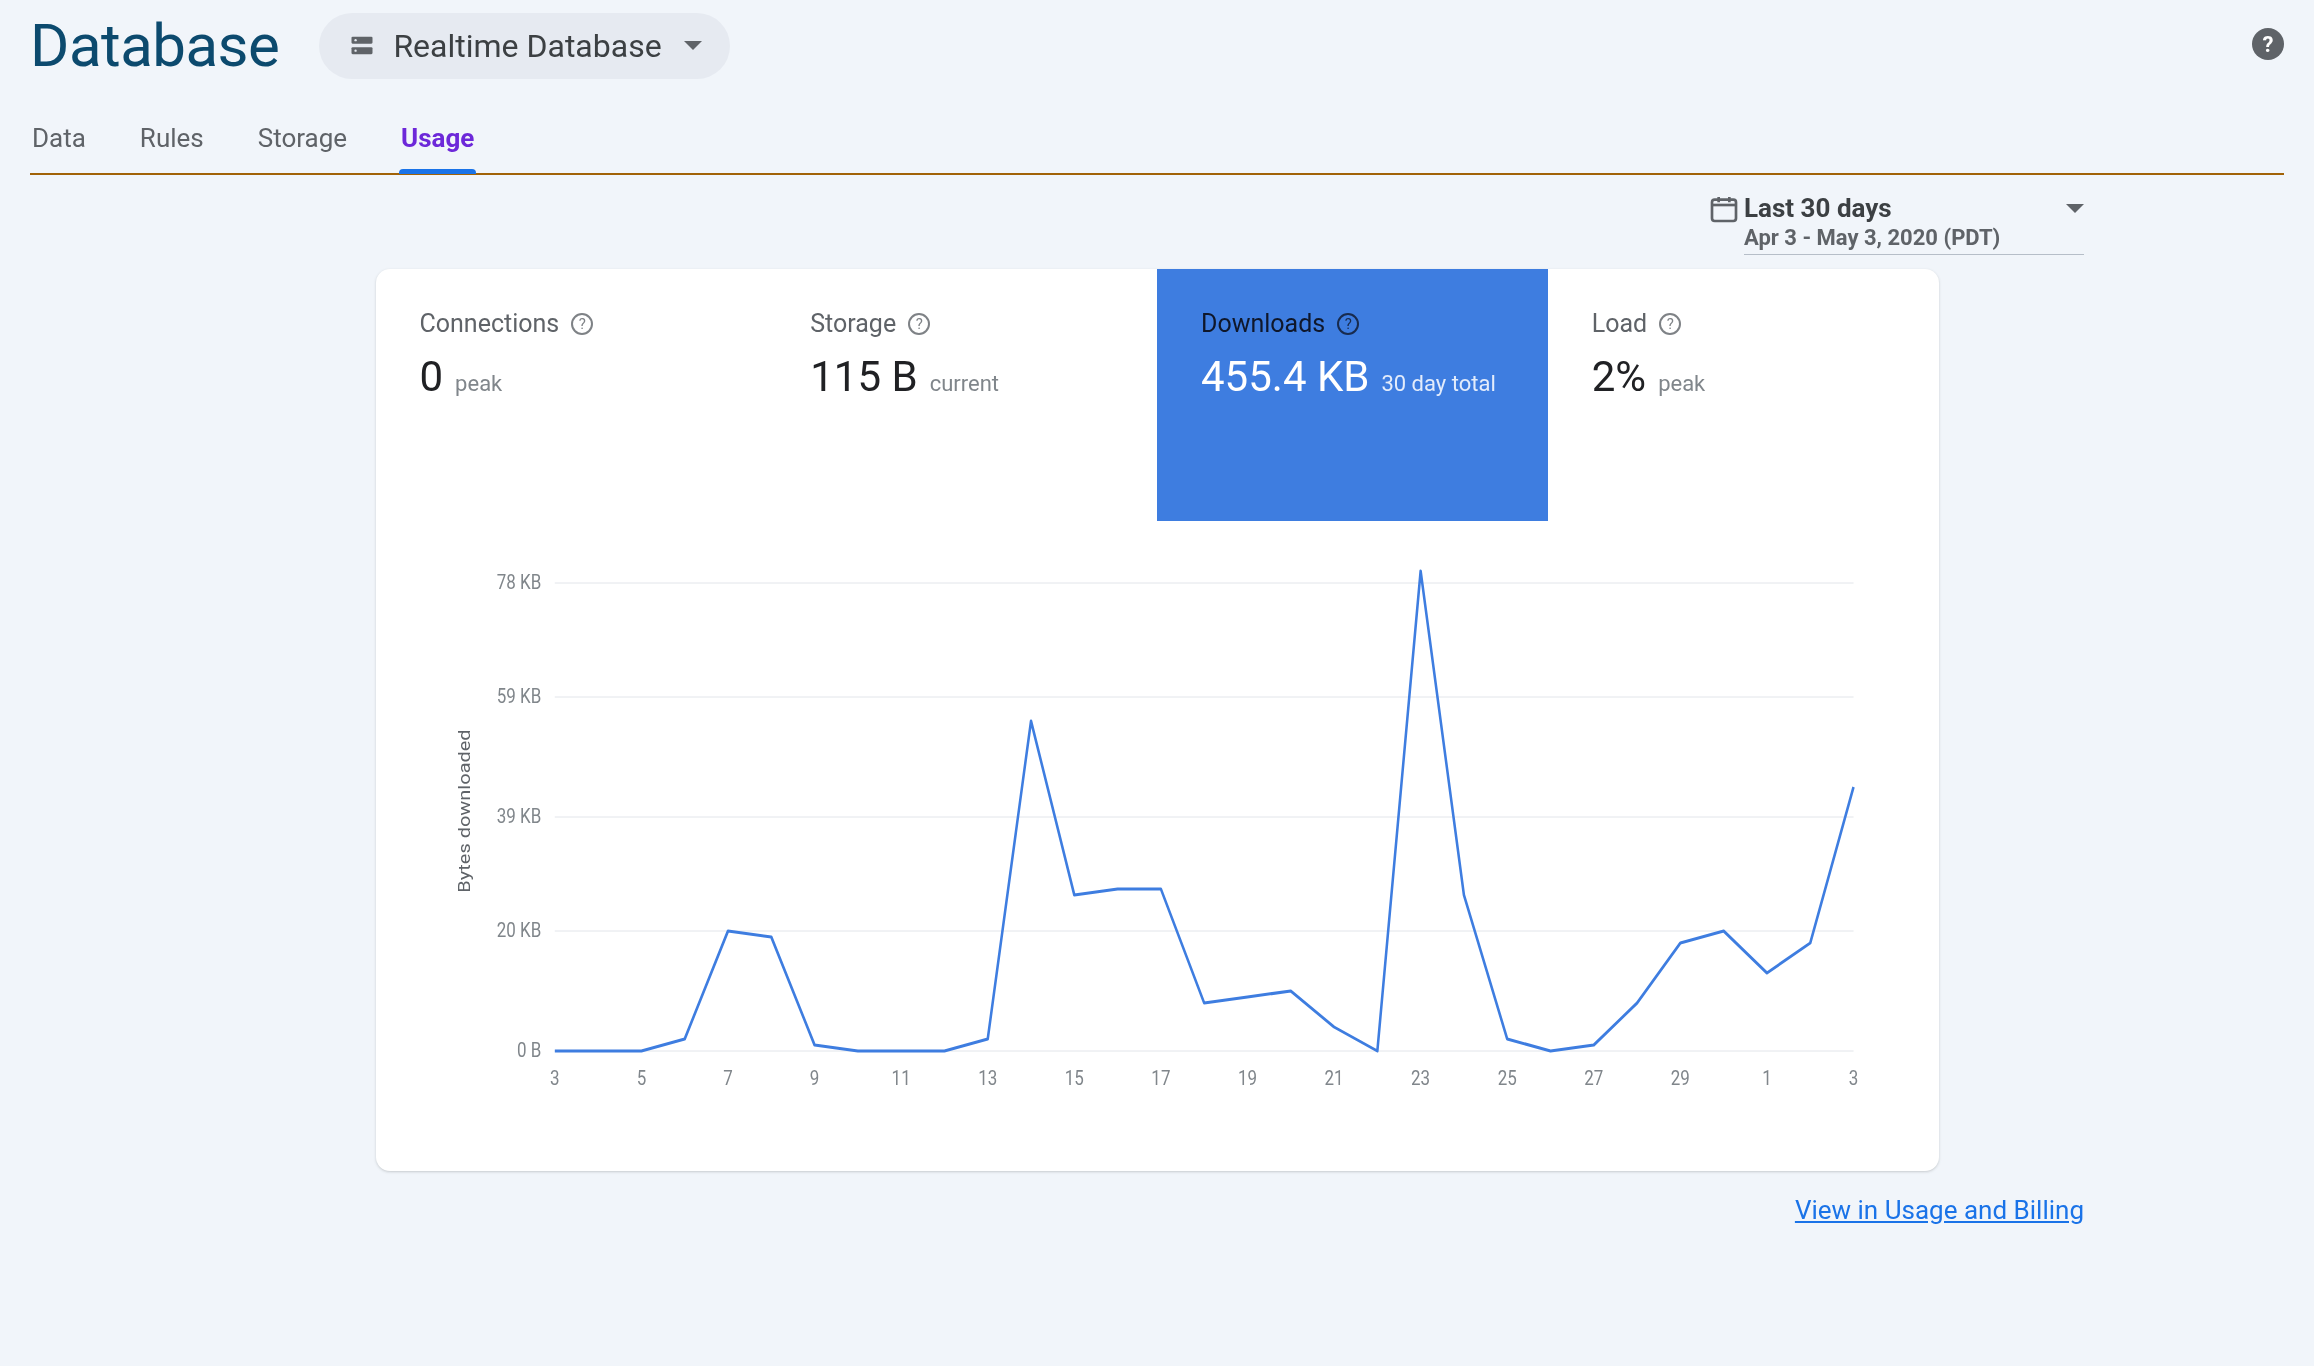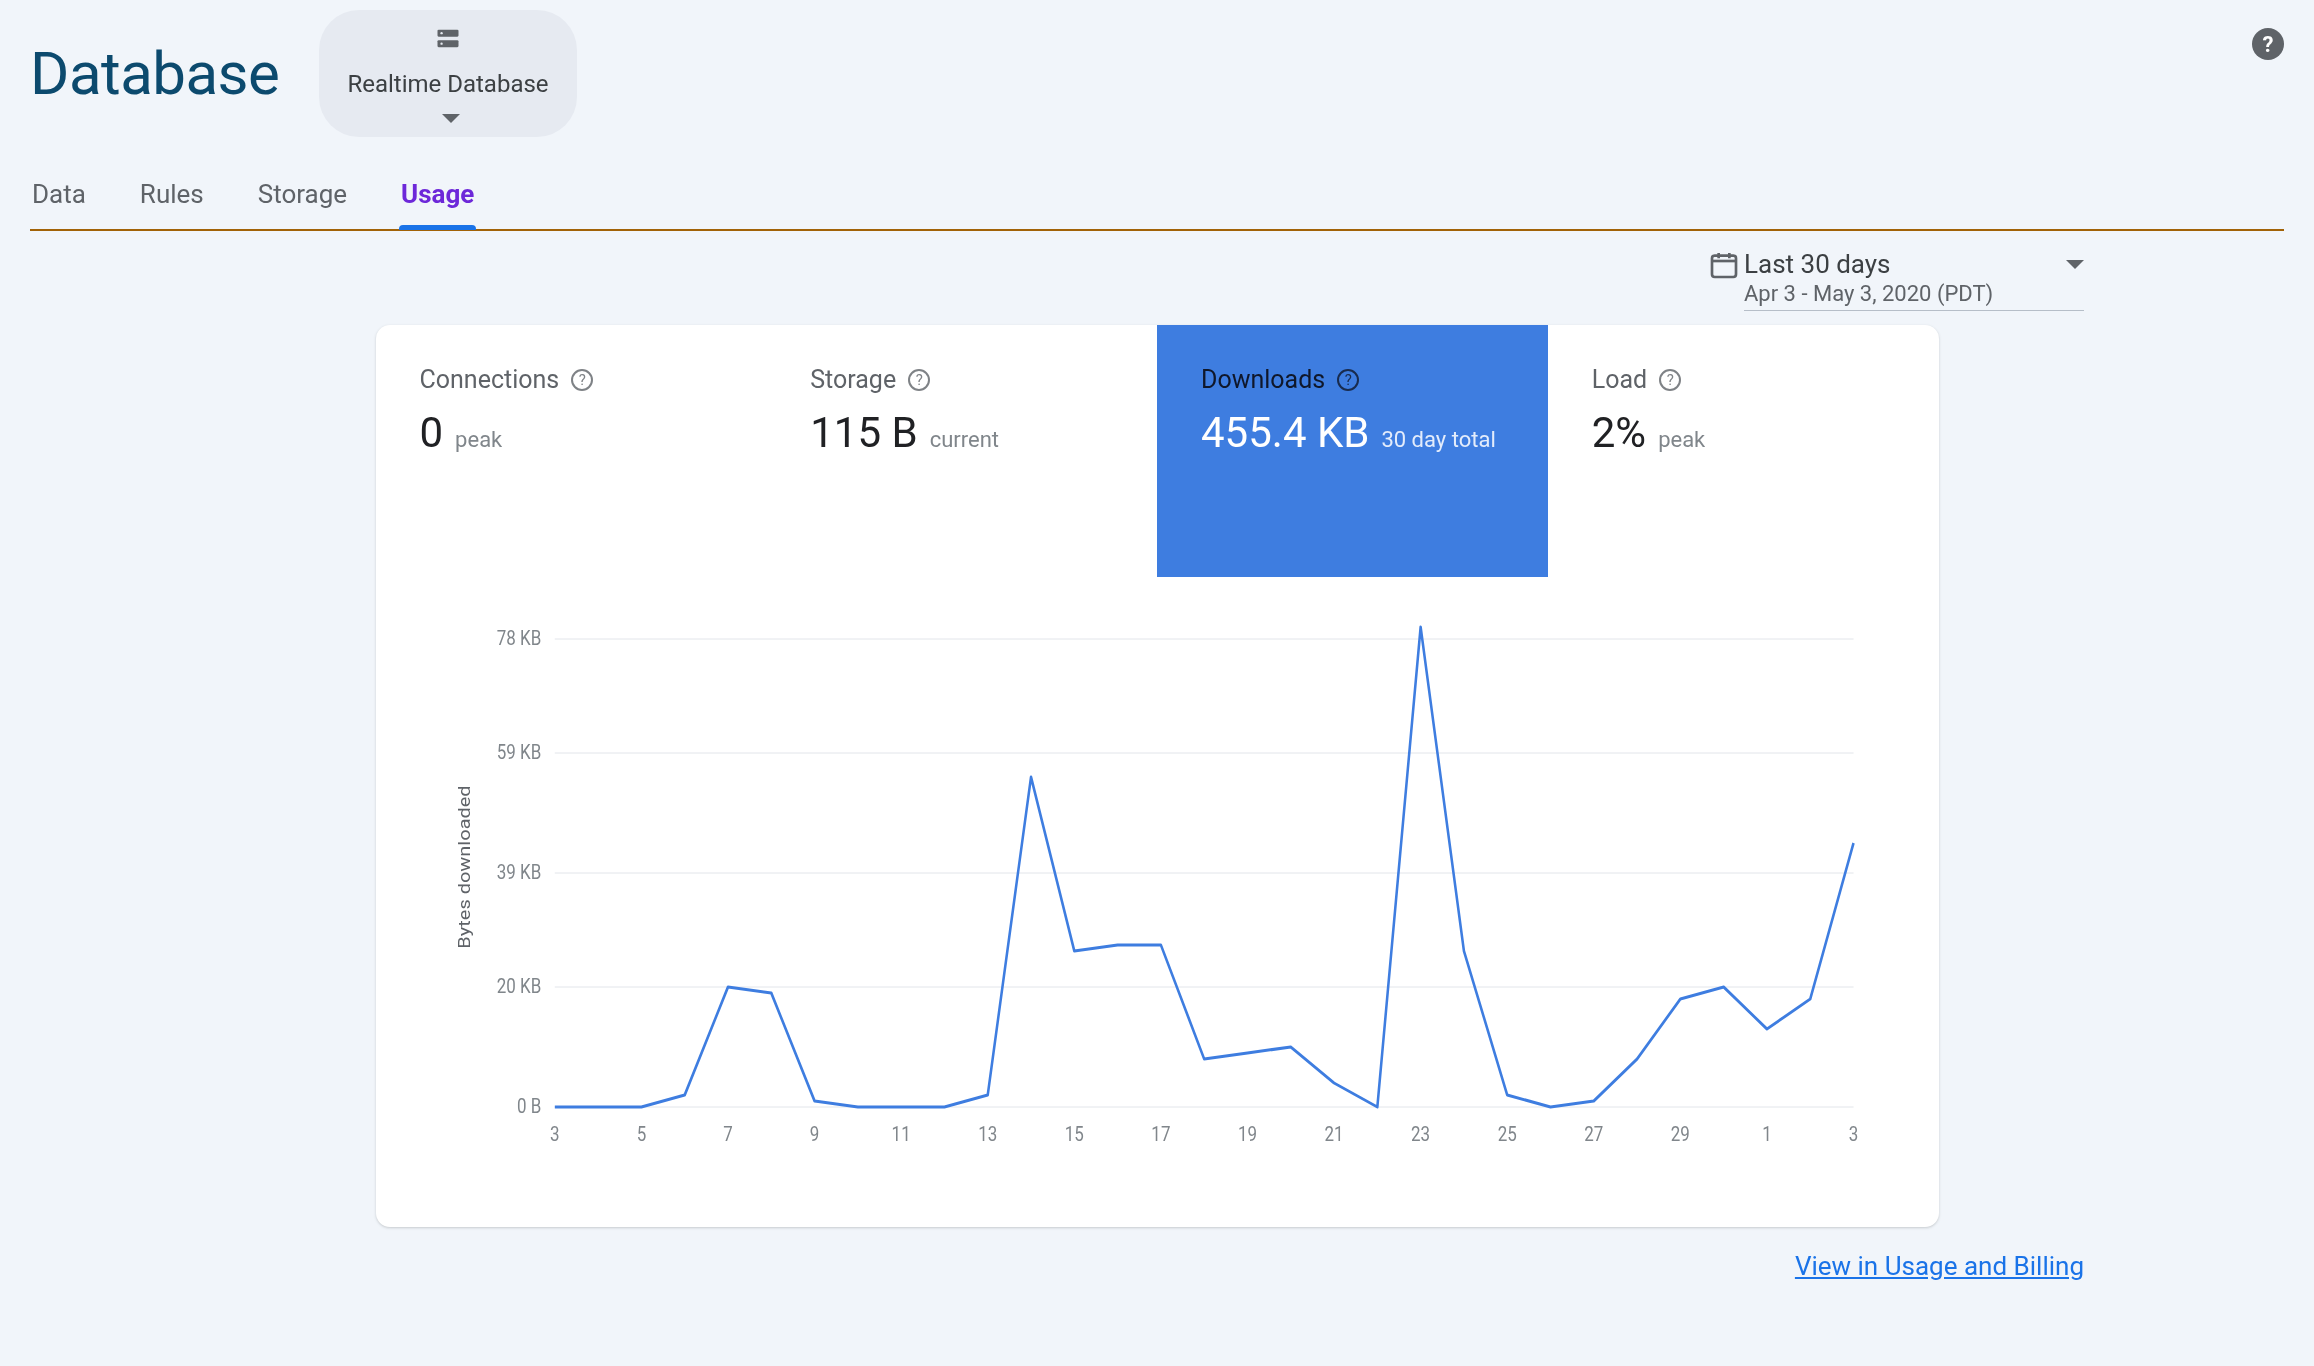--- a/index.html
+++ b/index.html
@@ -27,23 +27,22 @@
     letter-spacing: -0.5px;
   }
   .db-pill {
     display: inline-flex;
     align-items: center;
     gap: 16px;
     background: #e6eaf1;
     border-radius: 40px;
     padding: 14px 28px;
     cursor: pointer;
-    font-size: 24px;
+    font-size: 32px;
     color: #3c4043;
-    flex-direction: column;
   }
   .db-pill .db-icon {
     width: 30px; height: 30px;
     display: inline-flex; align-items:center; justify-content:center;
   }
   .db-pill .chev {
     width: 0; height: 0;
     border-left: 9px solid transparent;
     border-right: 9px solid transparent;
     border-top: 9px solid #5f6368;
@@ -92,20 +91,21 @@
     display: flex;
     justify-content: flex-end;
     margin-top: 18px;
     padding-right: 200px;
   }
   .date-picker {
     display: flex;
     align-items: flex-start;
     gap: 4px;
     cursor: pointer;
+    font-weight: bold;
   }
   .date-lines {
     border-bottom: 1px solid #b6bec8;
     padding-bottom: 4px;
     width: 340px;
   }
   .date-top {
     display:flex; align-items:center; justify-content:space-between;
     font-size: 26px;
     color: #3c4043;

